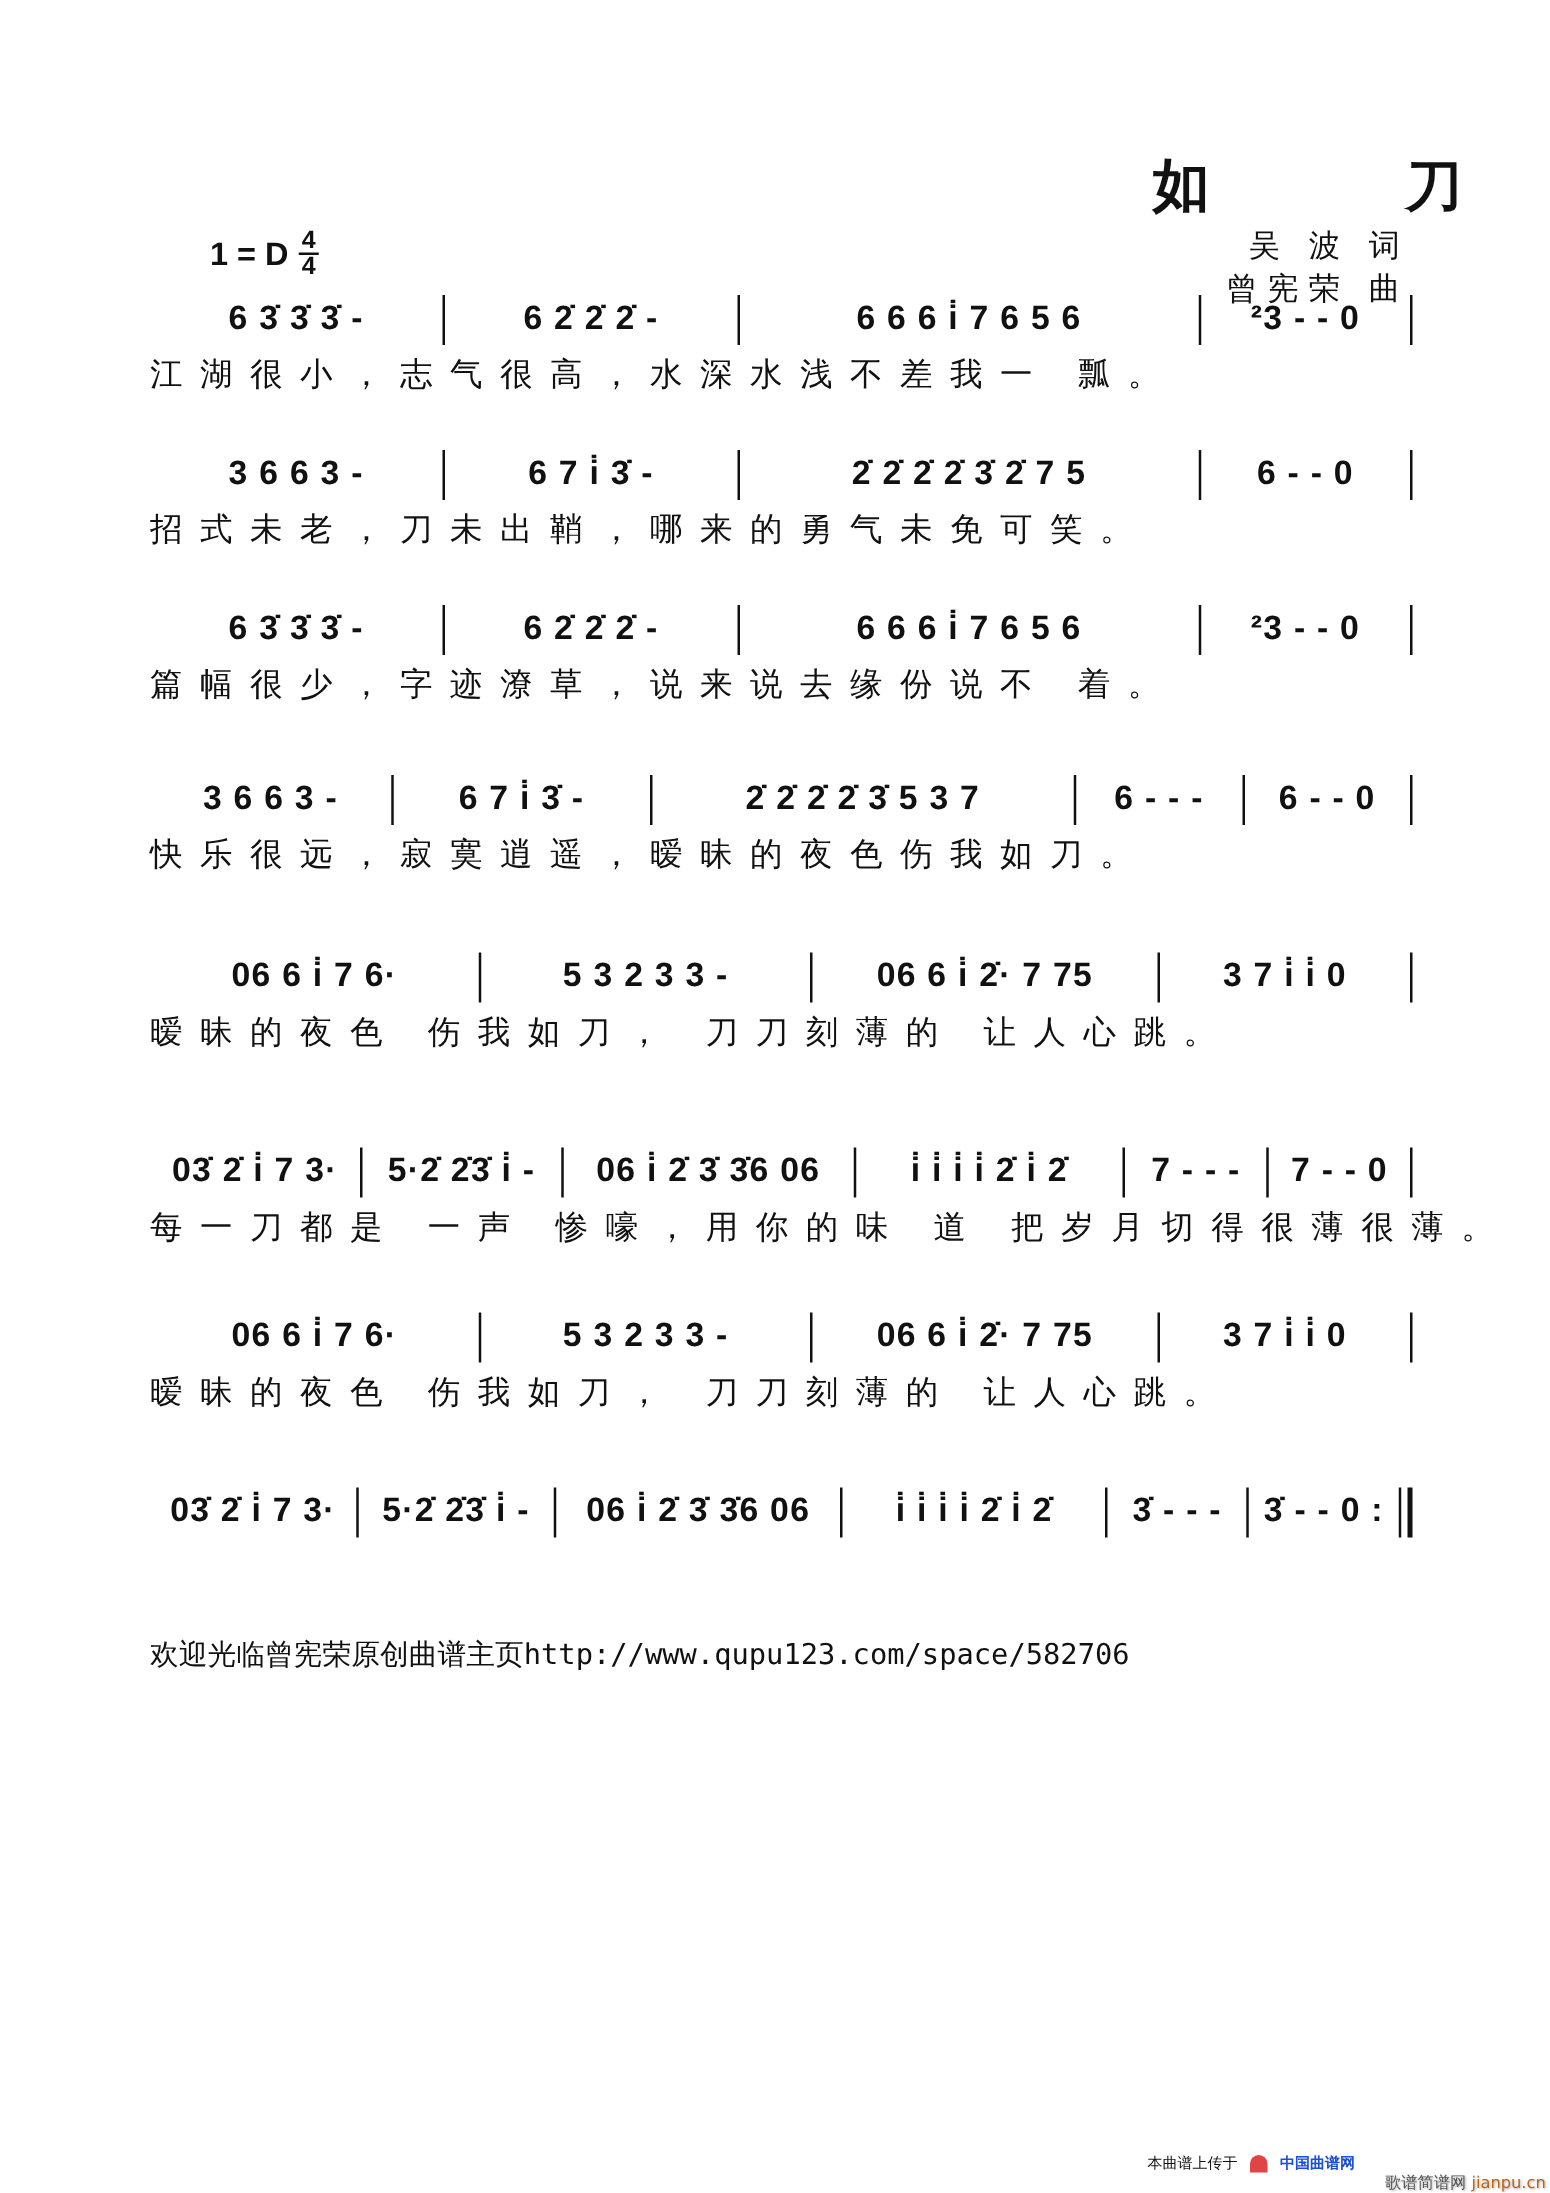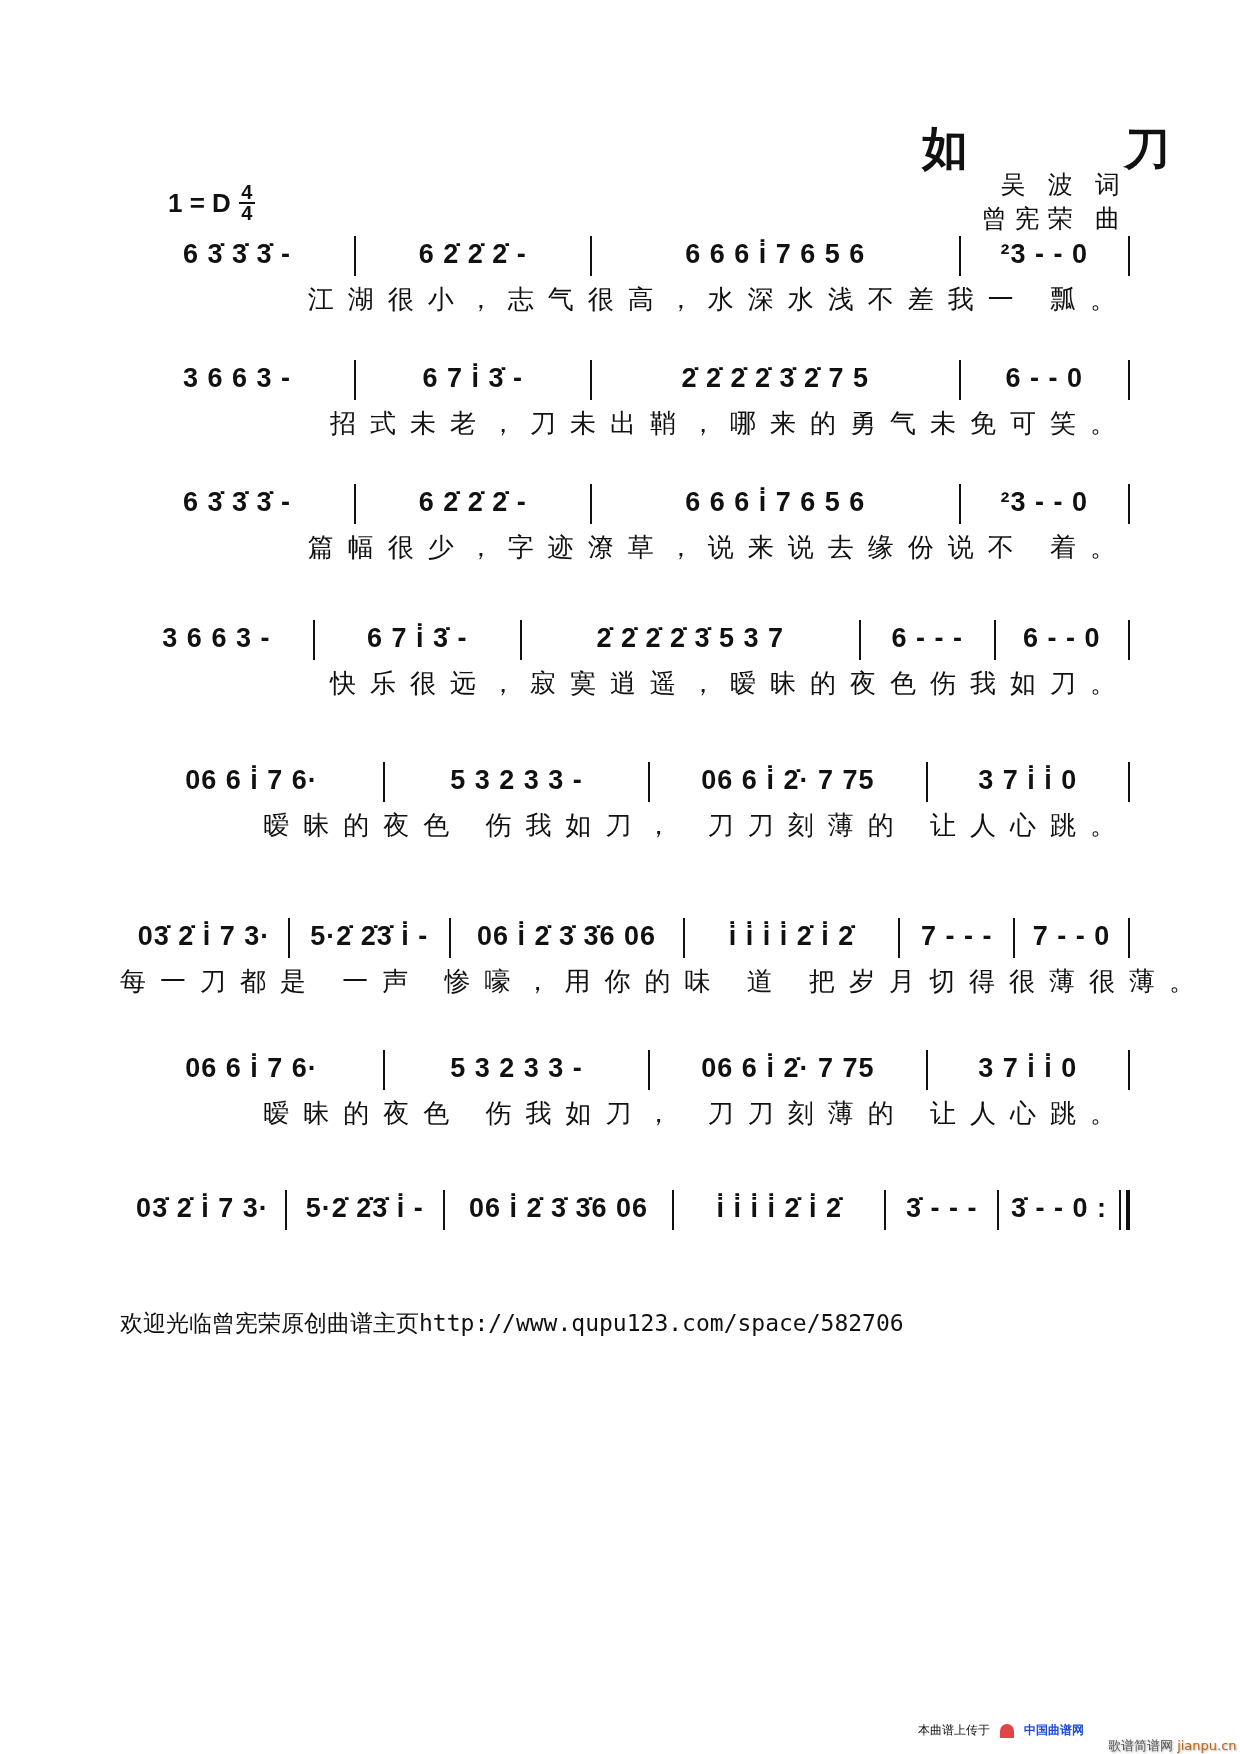--- a/index.html
+++ b/index.html
@@ -3,30 +3,30 @@
 <meta charset="utf-8">
 <style>
   html,body{margin:0;padding:0;background:#fff;}
   body{width:1240px;height:1754px;position:relative;overflow:hidden;color:#111;
        font-family:"DejaVu Sans","Liberation Sans",sans-serif;}
   .title{position:absolute;top:118px;left:0;width:1240px;text-align:right;
          font-family:"DejaVu Serif","Liberation Serif",serif;font-size:46px;font-weight:bold;letter-spacing:70px;text-indent:70px;}
   .key{position:absolute;top:183px;left:120px;font-family:"Liberation Sans",sans-serif;font-weight:bold;font-size:26px;display:flex;align-items:center;gap:8px;margin-left:48px;}
   .frac{display:inline-flex;flex-direction:column;align-items:center;font-size:20px;line-height:19px;}
   .frac .bar{width:16px;height:2px;background:#111;}
-  .credits{position:absolute;top:168px;right:112px;font-family:Liberation Serif, serif;font-size:25px;line-height:34px;text-align:right;letter-spacing:8px;}
+  .credits{position:absolute;top:180px;right:112px;font-family:Liberation Sans, sans-serif;font-size:25px;line-height:34px;text-align:right;letter-spacing:8px;}
   .system{position:absolute;left:120px;width:1010px;}
   .notes{position:relative;height:44px;display:flex;align-items:flex-end;
          font-family:"Liberation Sans",sans-serif;font-weight:bold;font-size:27px;white-space:nowrap;}
   .measure{flex:1 1 0;display:flex;justify-content:space-around;align-items:flex-end;padding:0 6px;position:relative;margin-top:37px;}
   .measure .m-text{letter-spacing:1px;}
   .barline{width:2px;height:40px;background:#111;align-self:flex-end;margin-bottom:-6px;}
   .barline.final{width:9px;border-left:2px solid #111;background:transparent;position:relative;}
   .barline.final::after{content:"";position:absolute;right:0;top:0;width:4px;height:100%;background:#111;}
-  .lyrics{margin-top:12px;font-family:"DejaVu Serif","Liberation Serif",serif;font-size:26px;letter-spacing:14px;white-space:nowrap;text-align:right;}
+  .lyrics{margin-top:12px;font-family:"DejaVu Serif","Liberation Serif",serif;font-size:26px;letter-spacing:14px;white-space:nowrap;}
   .footer-link{position:absolute;top:1308px;left:120px;font-family:"DejaVu Sans Mono","Liberation Mono",monospace;font-size:23px;}
   .upload{position:absolute;top:1722px;left:918px;font-family:"DejaVu Sans",sans-serif;font-size:12px;display:flex;align-items:center;gap:10px;}
   .upload .logo{width:14px;height:14px;border-radius:7px 7px 0 0;background:#e04444;}
   .upload .brand{color:#1d4ed8;font-weight:bold;}
   .watermark{position:absolute;top:1737px;left:1108px;font-size:13px;color:#555;text-shadow:1px 1px 2px #aaa;}
   .watermark .site{color:#b8661a;}
 </style>
 </head>
 <body>
 

